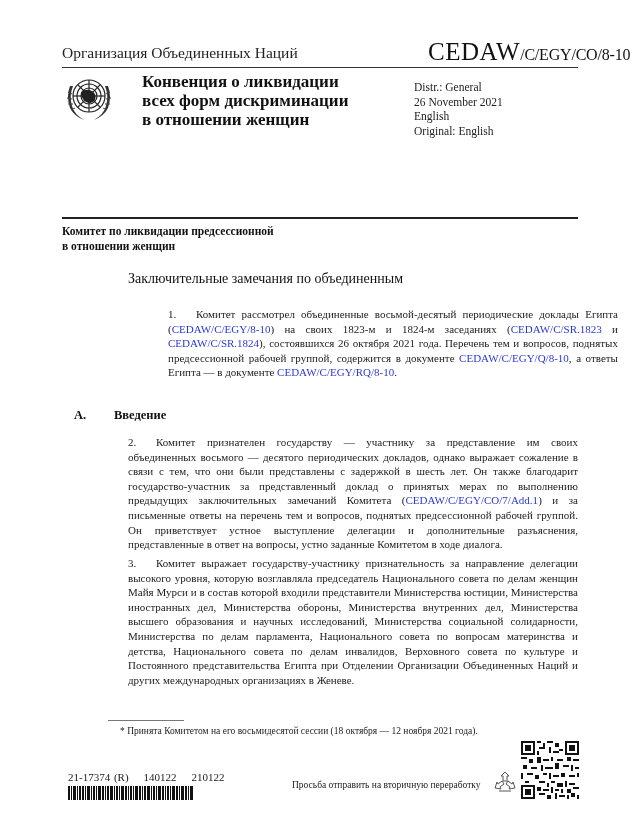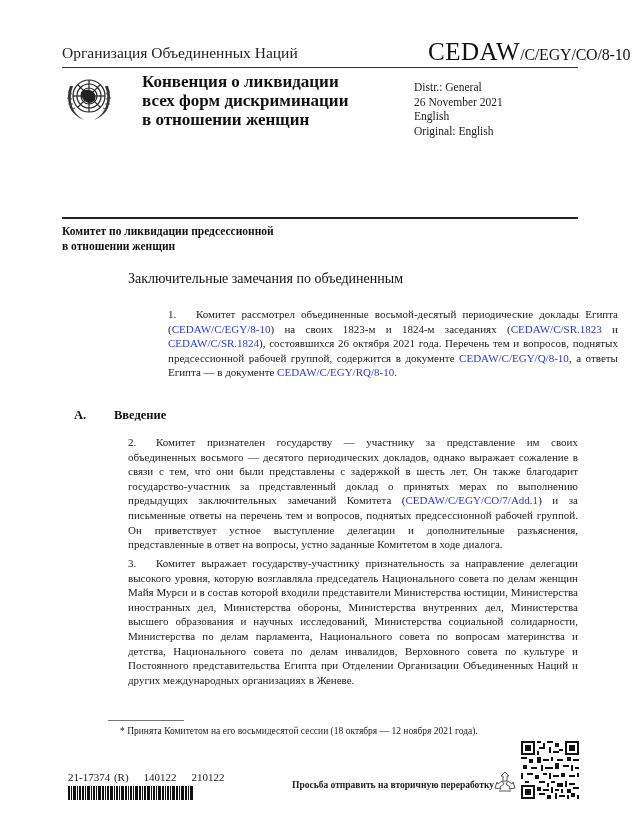--- a/index.html
+++ b/index.html
@@ -23,21 +23,21 @@
   .p1 { top:307px;margin-left:40px; }
   .heading-a { left:74px; top:408px; font-weight:bold; font-size:12.5px; color:#111; }
   .heading-a .letter { display:inline-block; width:40px; }
   .p2 { top:435px; }
   .p3 { top:556px; }
   .fn-rule { left:108px; top:720px; width:76px; height:0; border-top:1px solid #777; }
   .footnote { left:120px; top:726px; font-size:9.5px; color:#222; }
   .job { left:68px; top:771px; font-size:11px; color:#222; word-spacing:1px; white-space:pre; }
   .barcode { left:68px; top:786px; width:148px; height:14px; display:flex; gap:1px; }
   .barcode span { background:#111; height:100%; }
-  .recycle-text { left:292px; top:780px; font-weight:bold; font-size:9.5px; color:#222; }
+  .recycle-text { left:292px; top:780px; font-weight:normal; font-size:9.5px; color:#222; }
   .recycle-icon { left:492px; top:770px; width:26px; height:26px; }
   .qr { left:521px; top:741px; width:58px; height:58px; }
 </style>
 </head>
 <body>
 
 <div class="abs org-name">Организация Объединенных Наций</div>
 
 <div class="abs sym">
   <span class="sym-main">CEDAW</span><span class="sym-suffix">/C/EGY/CO/8-10</span>

